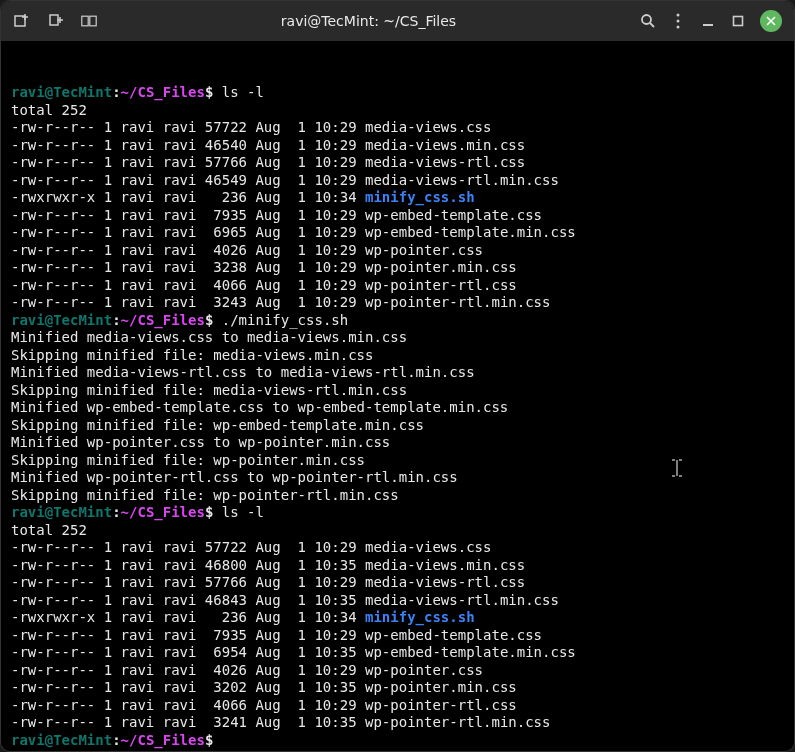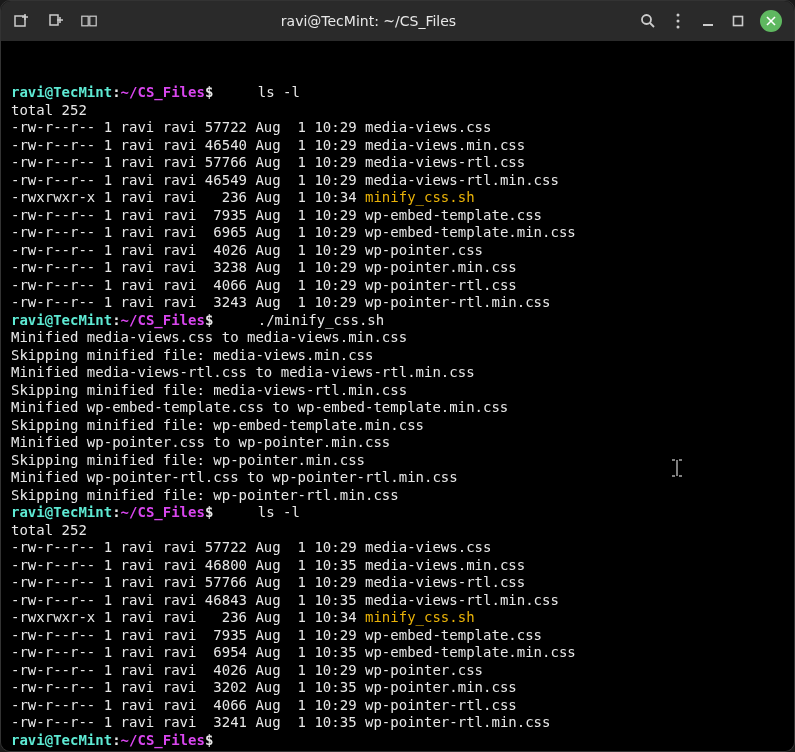--- a/index.html
+++ b/index.html
@@ -33,26 +33,26 @@
       background: #000;
       color: #e8e8e8;
       padding: 8px 10px;
       height: calc(100% - 40px);
       line-height: 1.25;
       white-space: pre;
       font-size: 14px;
       letter-spacing: 0;
       position: relative;
     }
-    .p-user { color: #5eead4; font-weight: bold; }
+    .p-user { color: #0f766e; font-weight: bold; }
     .p-colon { color: #e8e8e8; font-weight: bold; }
     .p-path { color: #d946ef; font-weight: bold; }
     .p-dollar { color: #e8e8e8; font-weight: bold; }
-    .cmd { color: #e8e8e8; margin-left: 36px; }
-    .exec-file { color: #eab308; font-weight: normal; }
+    .cmd { color: #e8e8e8; }
+    .exec-file { color: #3b82f6; font-weight: bold; }
     .line { white-space: pre; }
     .cursor-caret {
       position: absolute;
       width: 12px;
       height: 18px;
       color: #999;
       pointer-events: none;
     }
   </style>
 </head>

